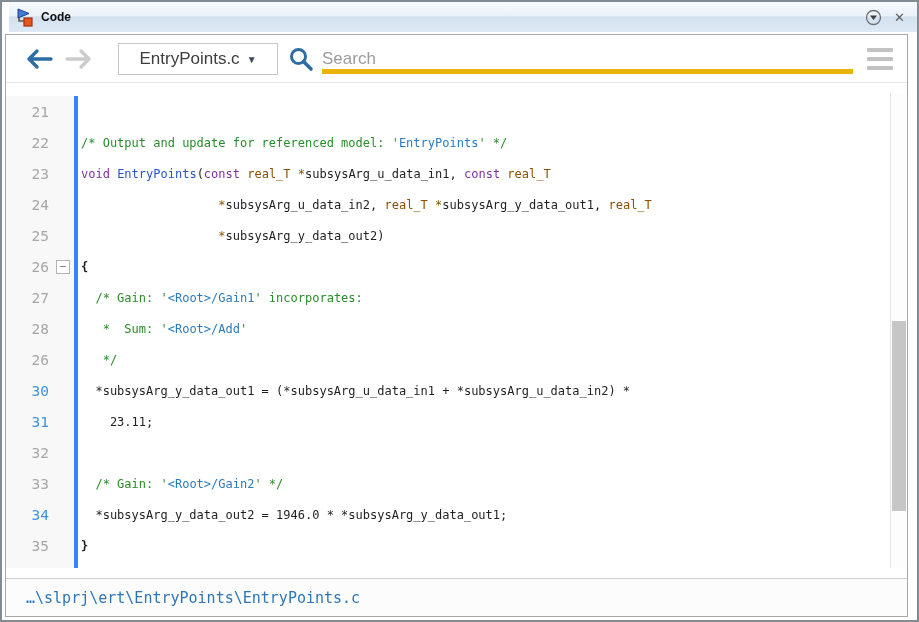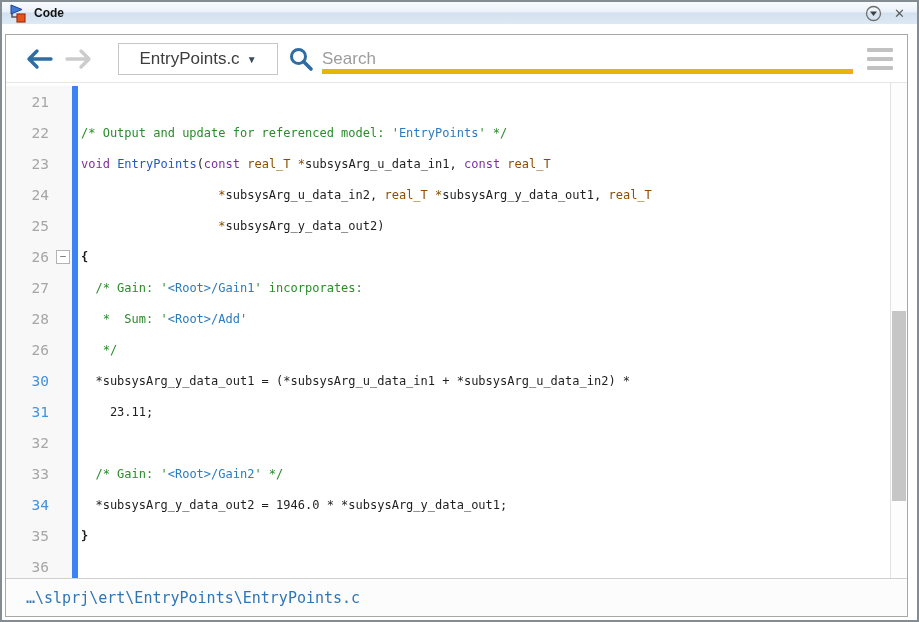--- a/index.html
+++ b/index.html
@@ -2,31 +2,31 @@
 <html><head>
 <meta charset="utf-8">
 <style>
   * { margin:0; padding:0; box-sizing:border-box; }
   html,body { width:919px; height:622px; background:#ffffff; font-family:"Liberation Sans", sans-serif; overflow:hidden; }
 
   .window { position:absolute; left:0; top:0; width:919px; height:622px;
             border:2px solid #838b93; background:#ffffff; }
 
   
-  .titlebar { position:absolute; left:0; top:0; right:0; height:22px;
+  .titlebar { position:absolute; left:7px; top:0; right:0; height:30px;
               background:linear-gradient(#f8fbfe 0%, #e9f1f9 45%, #d3e1ef 50%, #dde9f4 100%);
               display:flex; align-items:center; padding:0 8px 0 7px; }
   .titlebar-title { font-size:12px; font-weight:bold; color:#111; margin-left:6px; flex:1; }
   .titlebar-icons { display:flex; align-items:center; gap:12px; margin-right:4px; }
   .dock-icon { width:17px; height:17px; cursor:pointer; }
   .close-icon { font-size:13px; color:#5c5c5c; cursor:pointer; line-height:1; }
 
   
   .panel { position:absolute; left:3px; right:9px; top:32px; bottom:3px;
-           border:1px solid #a7a7a7; background:#fff; display:flex; flex-direction:column; }
+           border:1px solid #a7a7a7; background:#fff; display:flex; flex-direction:column;gap:10px; }
 
   
   .toolbar { height:48px; display:flex; align-items:center; padding:0 14px 0 18px;
              background:#fff; border-bottom:1px solid #e6e6e6; flex:none; }
   .nav-arrow { width:30px; height:24px; margin-right:10px; cursor:pointer; flex:none; }
   .file-select { width:160px; height:32px; border:1px solid #c6c6c6; background:#fff;
                  display:flex; align-items:center; justify-content:center; gap:7px;
                  margin-left:14px; margin-right:8px; cursor:pointer; flex:none; }
   .file-select-label { font-size:17px; color:#3d3d3d; }
   .file-caret { font-size:10px; color:#3a4a5c; padding-top:2px; }
@@ -37,21 +37,21 @@
                   font-family:"Liberation Sans", sans-serif; color:#333; background:transparent; }
   .search-input::placeholder { color:#9c9c9c; }
   .hamburger { width:26px; display:flex; flex-direction:column; gap:5px; cursor:pointer; flex:none; }
   .hamburger div { height:4px; background:#c2c2c2; border-radius:1px; }
 
   
   .code-area { flex:1; position:relative; overflow:hidden; background:#fff; }
   .code-scroll { position:absolute; left:0; top:0; right:17px; bottom:0; overflow:hidden; padding-top:3px; }
   .code-row { height:31px; display:flex; align-items:center; white-space:pre; }
   .gutter-cell { width:72px; flex:none; align-self:stretch; background:#f8f8f8;
-                 border-right:6px solid #3b82f6; position:relative;
+                 border-right:4px solid #3b82f6; position:relative;
                  display:flex; align-items:center; }
   .line-num { display:inline-block; width:43px; text-align:right;
               font-family:"DejaVu Sans Mono", monospace; font-size:14.5px; color:#a6a6a6; }
   .line-num.active { color:#4292dc; }
   .fold-box { position:absolute; left:50px; top:50%; margin-top:-7px; width:14px; height:14px;
               border:1px solid #b3b3b3; background:#fff; color:#7a7a7a;
               font-size:11px; line-height:12px; text-align:center; cursor:pointer;
               font-family:"DejaVu Sans Mono", monospace; }
   .code-text { font-family:"DejaVu Sans Mono", monospace; font-size:12px; padding-left:3px; white-space:pre; }
   .tk-pl { color:#1f1f1f; }

